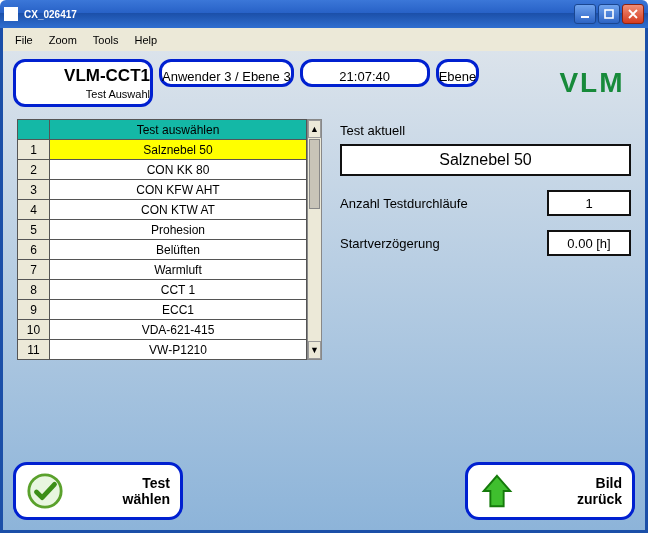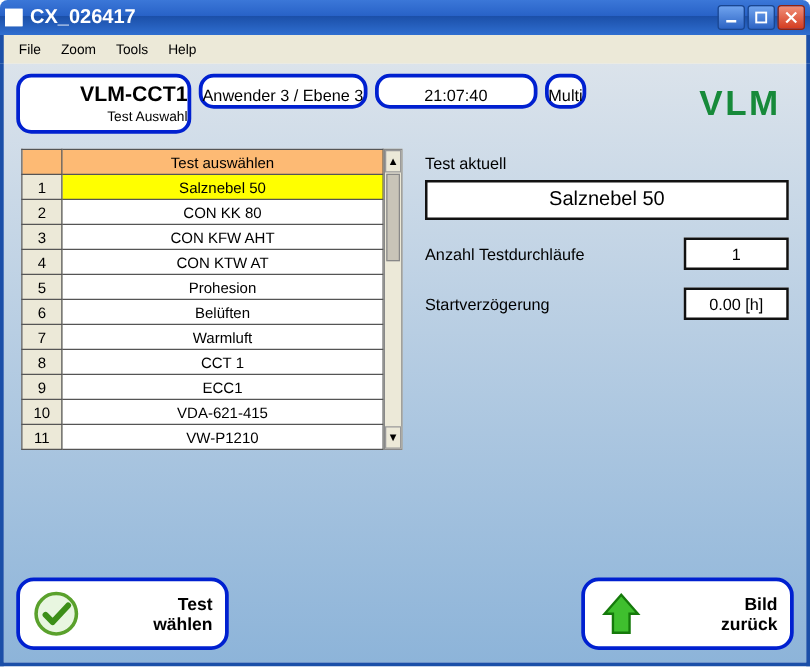--- a/index.html
+++ b/index.html
@@ -3,21 +3,21 @@
 <meta charset="utf-8">
 <style>
   * { box-sizing: border-box; margin: 0; padding: 0; }
   html, body { width: 648px; height: 534px; font-family: Tahoma, Arial, sans-serif; overflow: hidden; }
 
   
   .titlebar {
     height: 28px;
     background: linear-gradient(to bottom, #3b77d8 0%, #2862c7 45%, #1b4fa8 46%, #2f6ed0 100%);
     display: flex; align-items: center; padding: 0 4px; color: #fff;
-    font-size: 16px;
+    font-size: 10px;
     border-top-left-radius: 6px; border-top-right-radius: 6px;
   }
   .titlebar .app-icon {
     width: 14px; height: 14px; border: 1px solid #fff; margin-right: 6px; background: #fff;
   }
   .titlebar .title { flex: 1; font-weight: bold; }
   .titlebar .winbtns { display: flex; gap: 2px; }
   .winbtn {
     width: 22px; height: 20px; border-radius: 3px; display: flex; align-items: center; justify-content: center;
     font-size: 11px; font-weight: bold; color: #fff;
@@ -73,21 +73,21 @@
 
   .table-wrap { position: relative; width: 305px; }
   .ttable {
     border-collapse: collapse; width: 290px; background: #fff;
     font-size: 12px;
   }
   .ttable th, .ttable td {
     border: 1px solid #555; text-align: center; height: 20px;
   }
   .ttable th {
-    background: #fdba74; font-weight: normal;
+    background: #14b8a6; font-weight: normal;
   }
   .rowhead { background: #ece9d8; width: 32px; }
   .sel td.val { background: #ffff00; }
   .scrollbar {
     position: absolute; top: 0; right: 0; width: 15px; height: 100%;
     background: #ece9d8; border: 1px solid #888;
   }
   .scrollbar .arrow {
     height: 18px; background: #ece9d8; border: 1px solid #999;
     display: flex; align-items: center; justify-content: center; font-size: 9px;
@@ -164,21 +164,21 @@
     <div class="pill vlm-box">
       <div class="b1">VLM-CCT1</div>
       <div class="b2">Test Auswahl</div>
     </div>
     <div class="mid-col">
       <div class="mid-row">
         <div class="pill userlevel">Anwender 3 / Ebene 3</div>
         <div class="pill timebox">21:07:40</div>
       </div>
       <div class="mid-row">
-        <div class="pill modebox">Multi</div>
+        <div class="pill modebox">Ebene</div>
       </div>
     </div>
     <div class="logo">VLM</div>
   </div>
 
   <div class="main">
     <div class="table-wrap">
       <table class="ttable">
         <thead>
           <tr>

